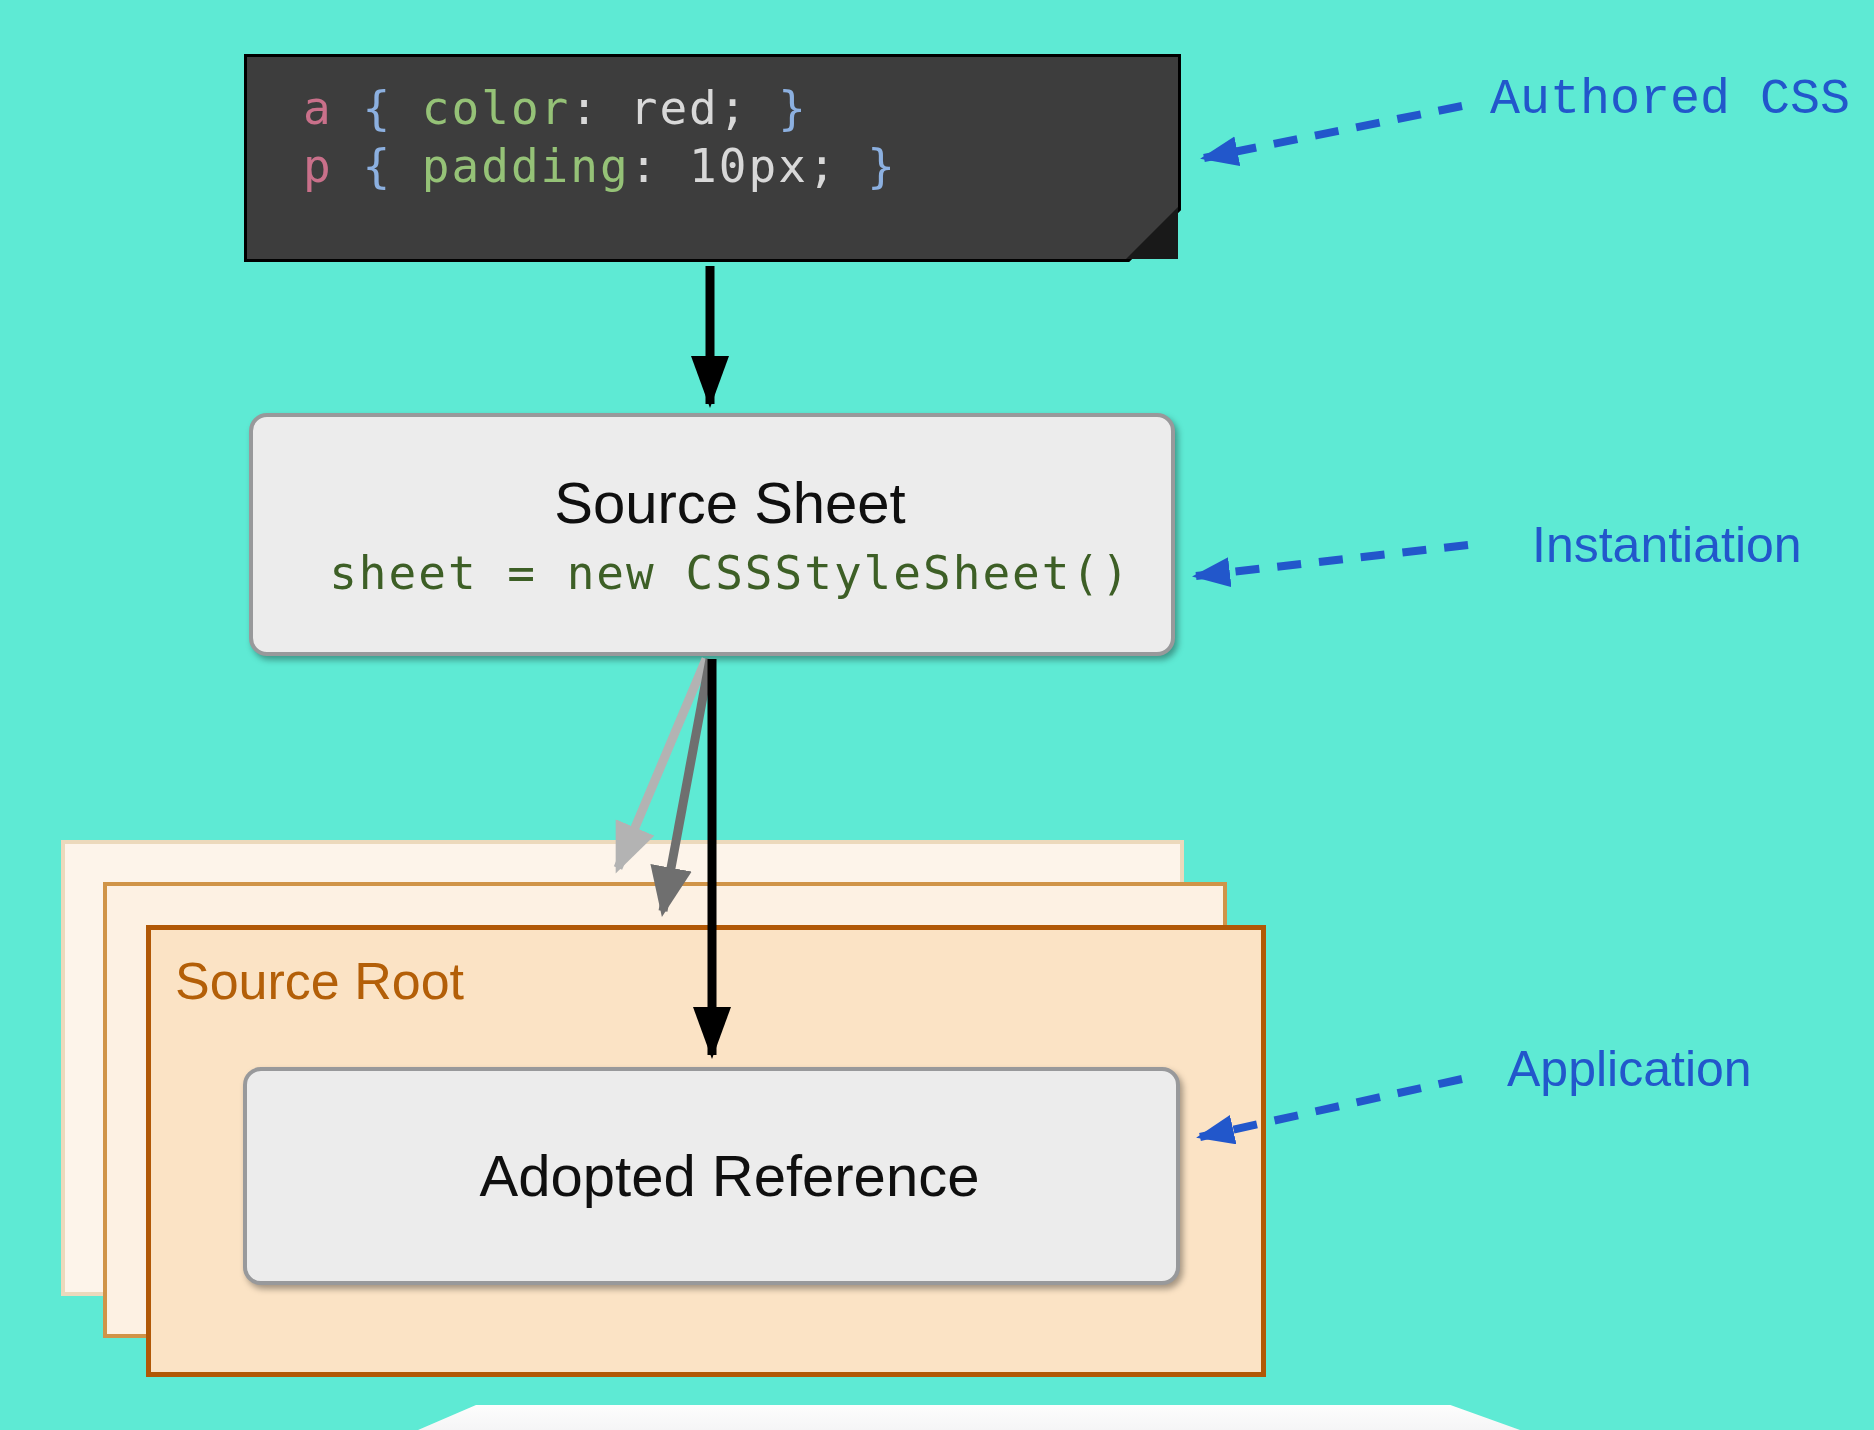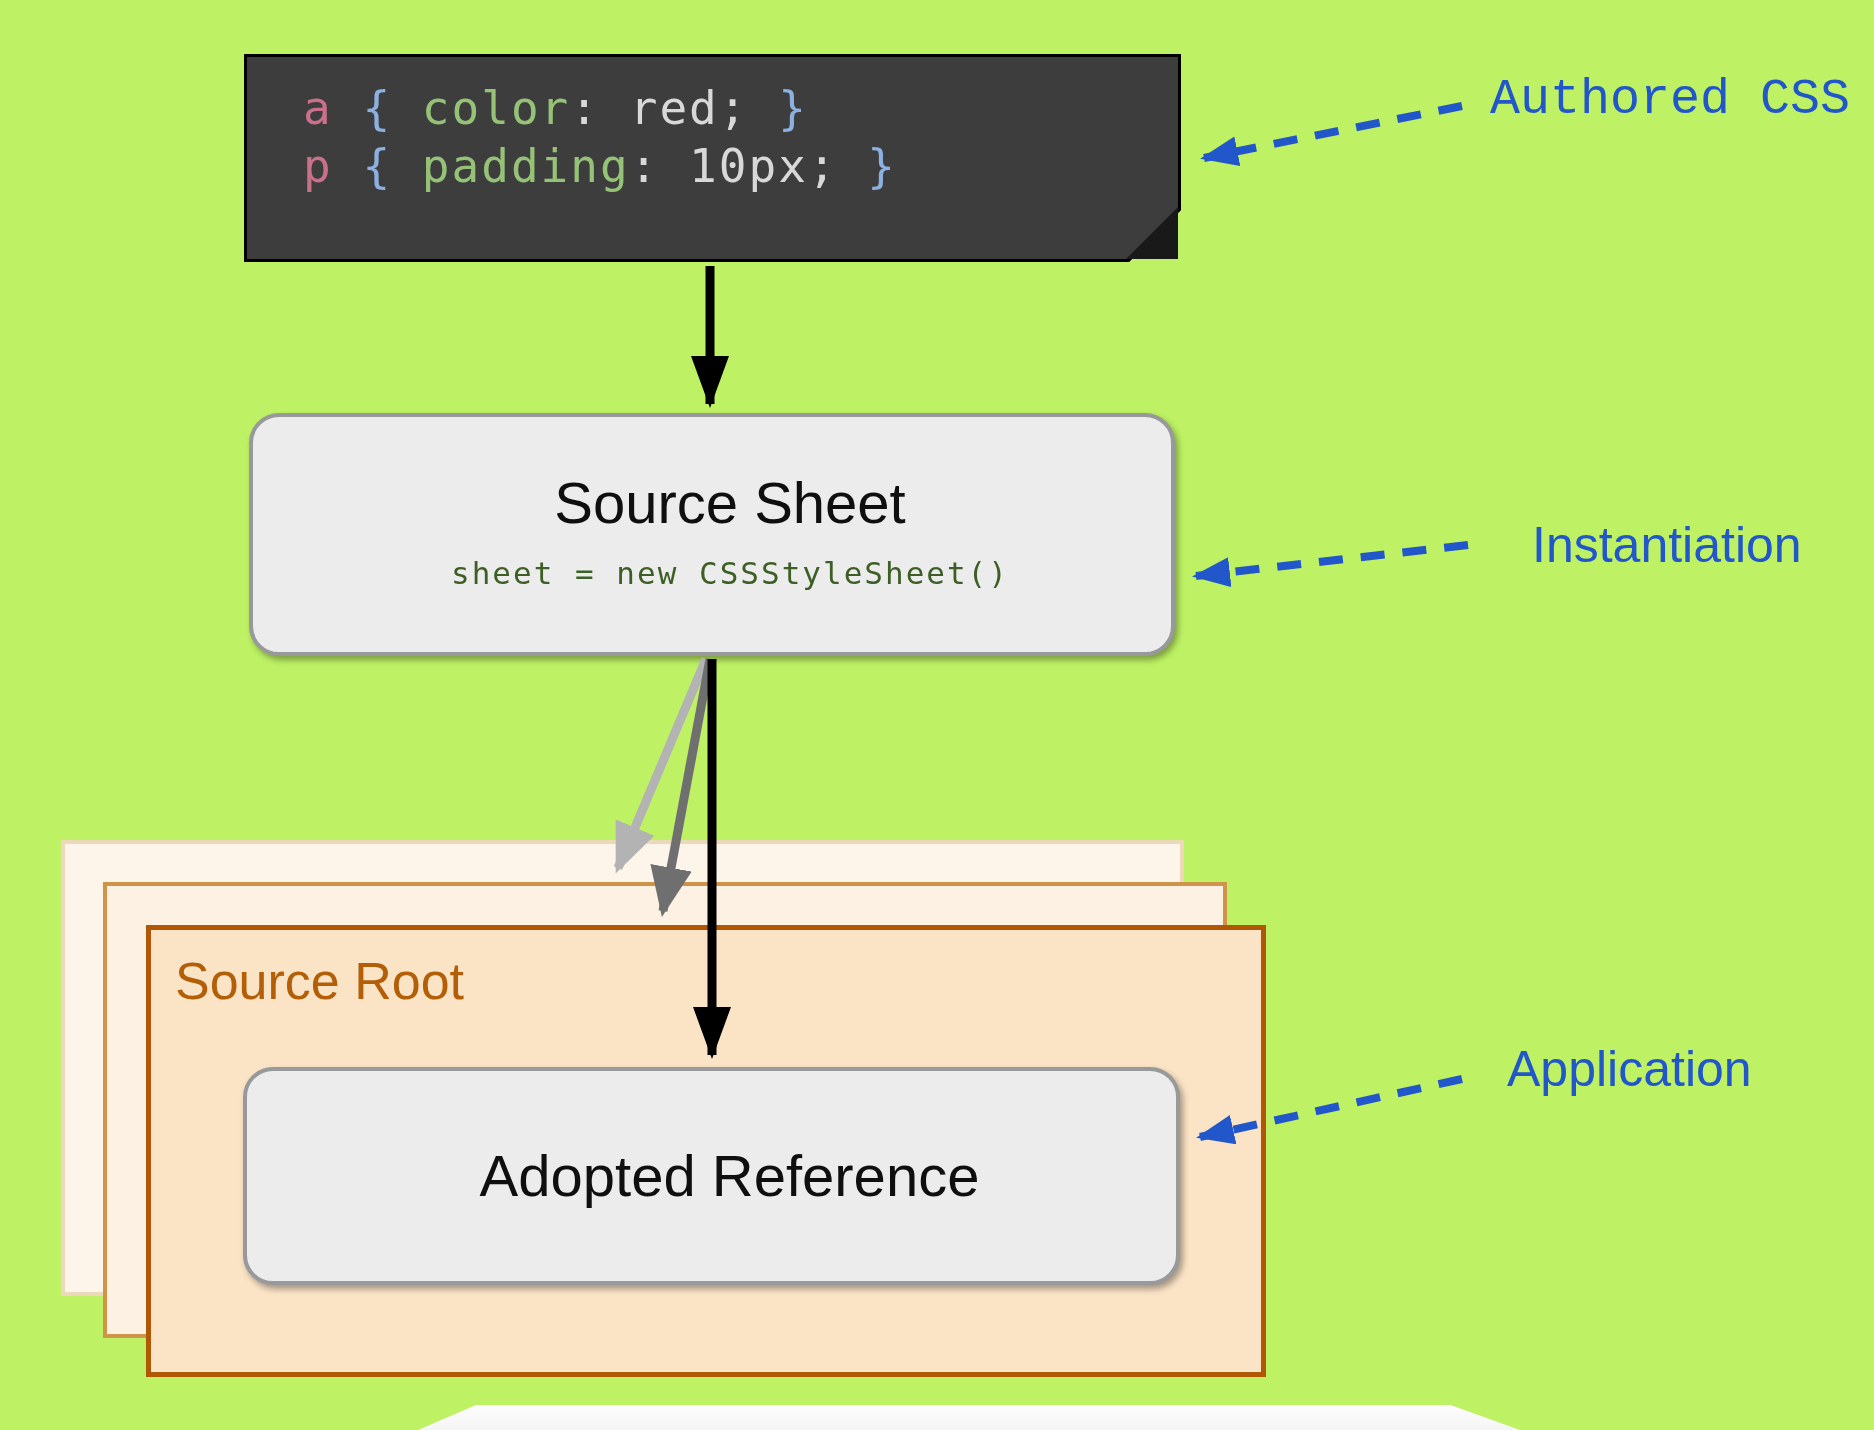--- a/index.html
+++ b/index.html
@@ -1,19 +1,19 @@
 <!DOCTYPE html>
 <html><head>
 <meta charset="utf-8">
 <style>
   html,body{margin:0;padding:0;background:#ffffff;}
   #canvas{
     position:relative;
     width:1874px;height:1430px;
-    background:#bef264;
+    background:#5eead4;
     overflow:hidden;
     font-family:"Liberation Sans",sans-serif;
   }
   
   .code-block{
     position:absolute;left:244px;top:54px;width:937px;height:208px;
     background:#3d3d3d;border:3px solid #000;box-sizing:border-box;
     clip-path:polygon(0 0,100% 0,100% calc(100% - 52px),calc(100% - 52px) 100%,0 100%);
   }
   .fold-corner{
@@ -26,35 +26,35 @@
     font-family:"DejaVu Sans Mono","Liberation Mono",monospace;
     font-size:46px;line-height:58px;letter-spacing:2px;white-space:pre;
   }
   .tk-sel{color:#c9708a;}
   .tk-br{color:#8cb0e0;}
   .tk-prop{color:#95c277;}
   .tk-pl{color:#d8d8d8;}
   
   .gray-box{
     position:absolute;box-sizing:border-box;
-    background:#ececec;border:4px solid #98999b;border-radius:30px;
+    background:#ececec;border:4px solid #98999b;border-radius:18px;
     box-shadow:3px 4px 6px rgba(0,0,0,0.35);
     display:flex;flex-direction:column;justify-content:center;align-items:center;
     gap:14px;
     padding-left:36px;
   }
   #source-box{left:249px;top:413px;width:926px;height:243px;}
   #adopted-box{left:243px;top:1067px;width:937px;height:218px;}
   .box-title{
     color:#0f0f0f;font-size:58px;line-height:62px;
   }
   .box-code{
     color:#3d5f26;
     font-family:"DejaVu Sans Mono","Liberation Mono",monospace;
-    font-size:31px;line-height:50px;letter-spacing:2px;white-space:pre;
+    font-size:46px;line-height:50px;letter-spacing:2px;white-space:pre;
   }
   
   .shadow-layer{position:absolute;box-sizing:border-box;}
   #layer-back{
     left:61px;top:840px;width:1123px;height:456px;
     background:#fdf4ea;border:4px solid #ecd9bc;
   }
   #layer-middle{
     left:103px;top:882px;width:1124px;height:456px;
     background:#fdf1e3;border:4px solid #d09448;

